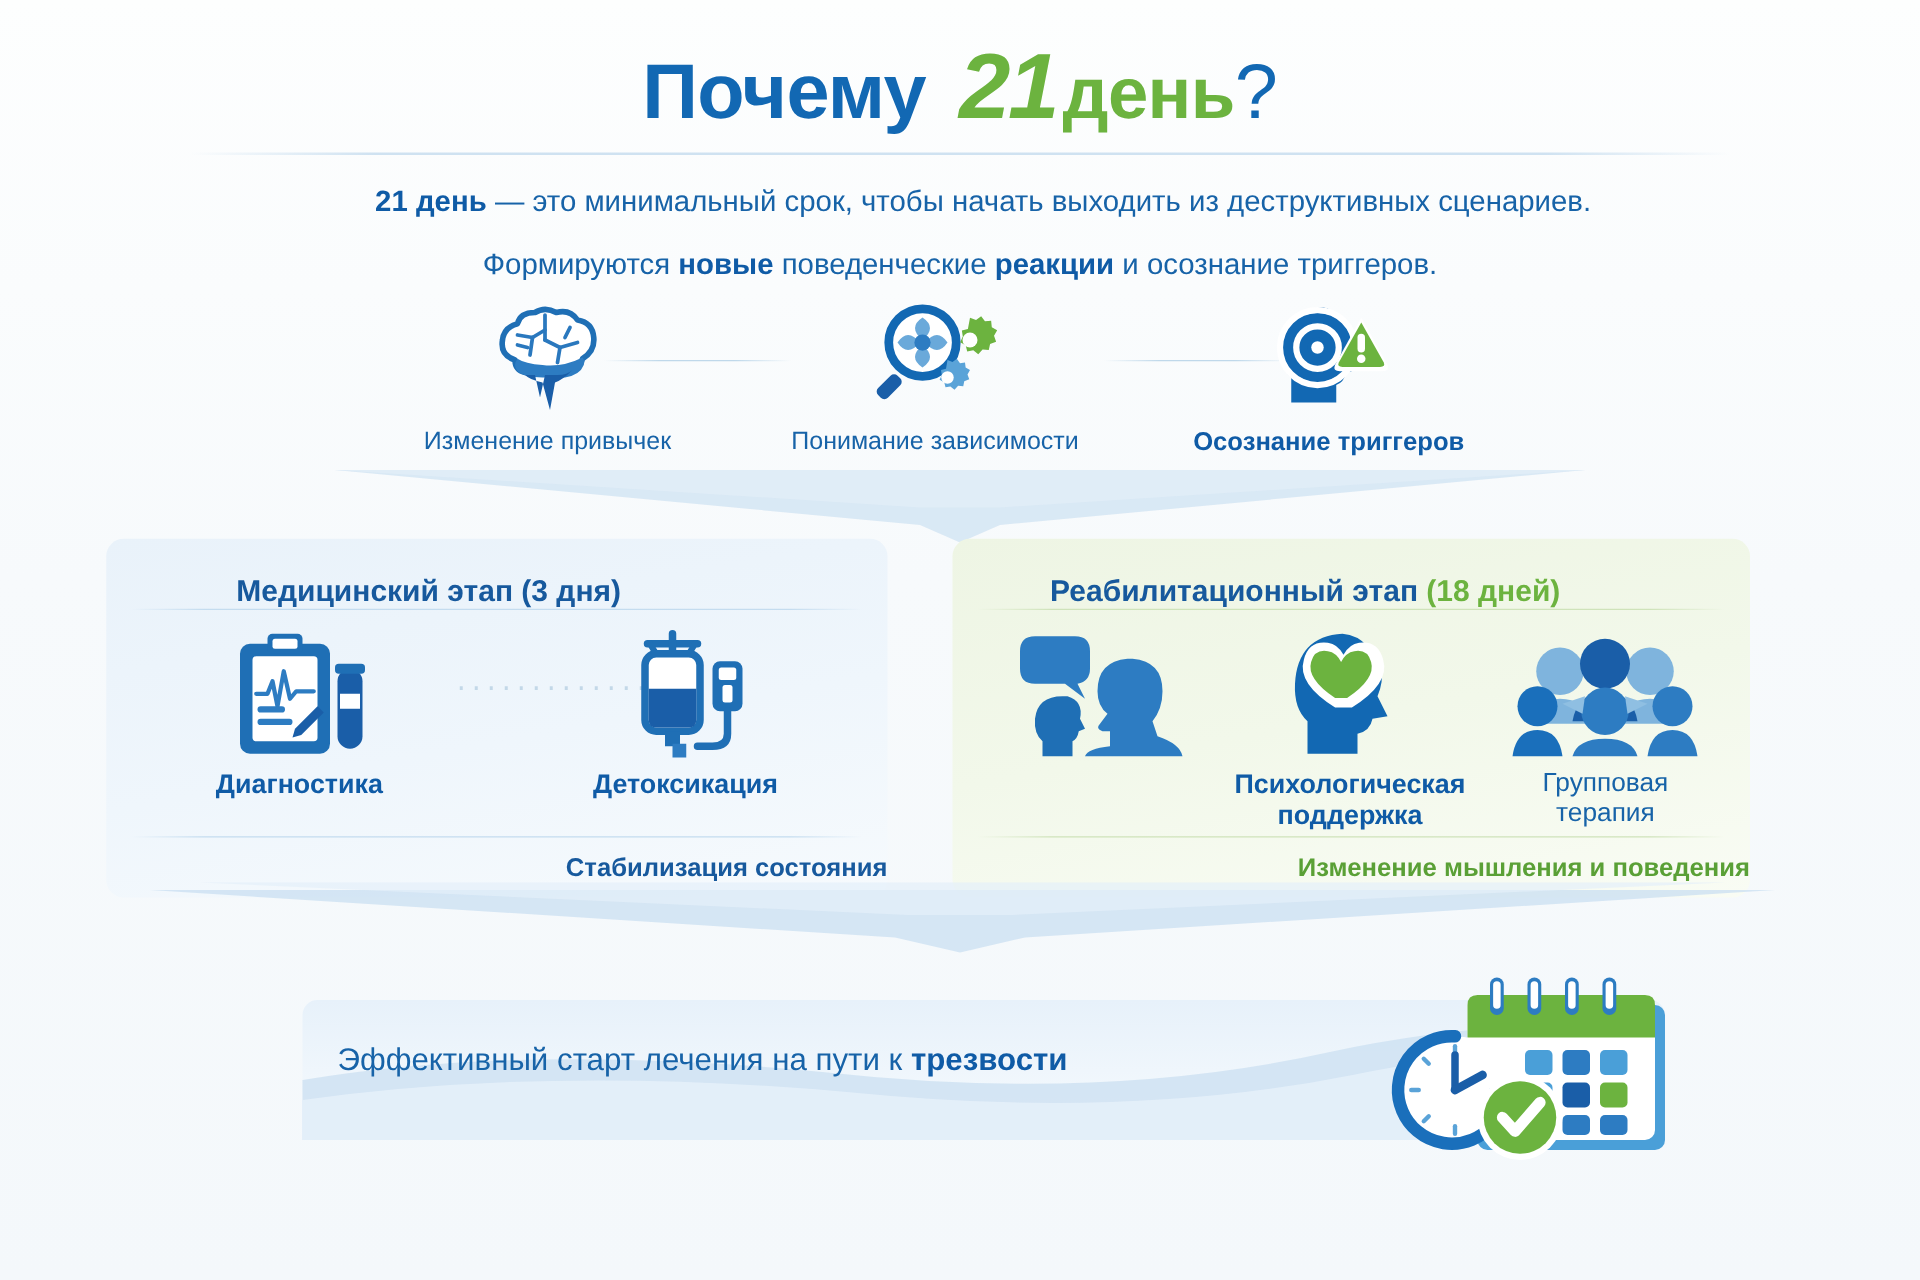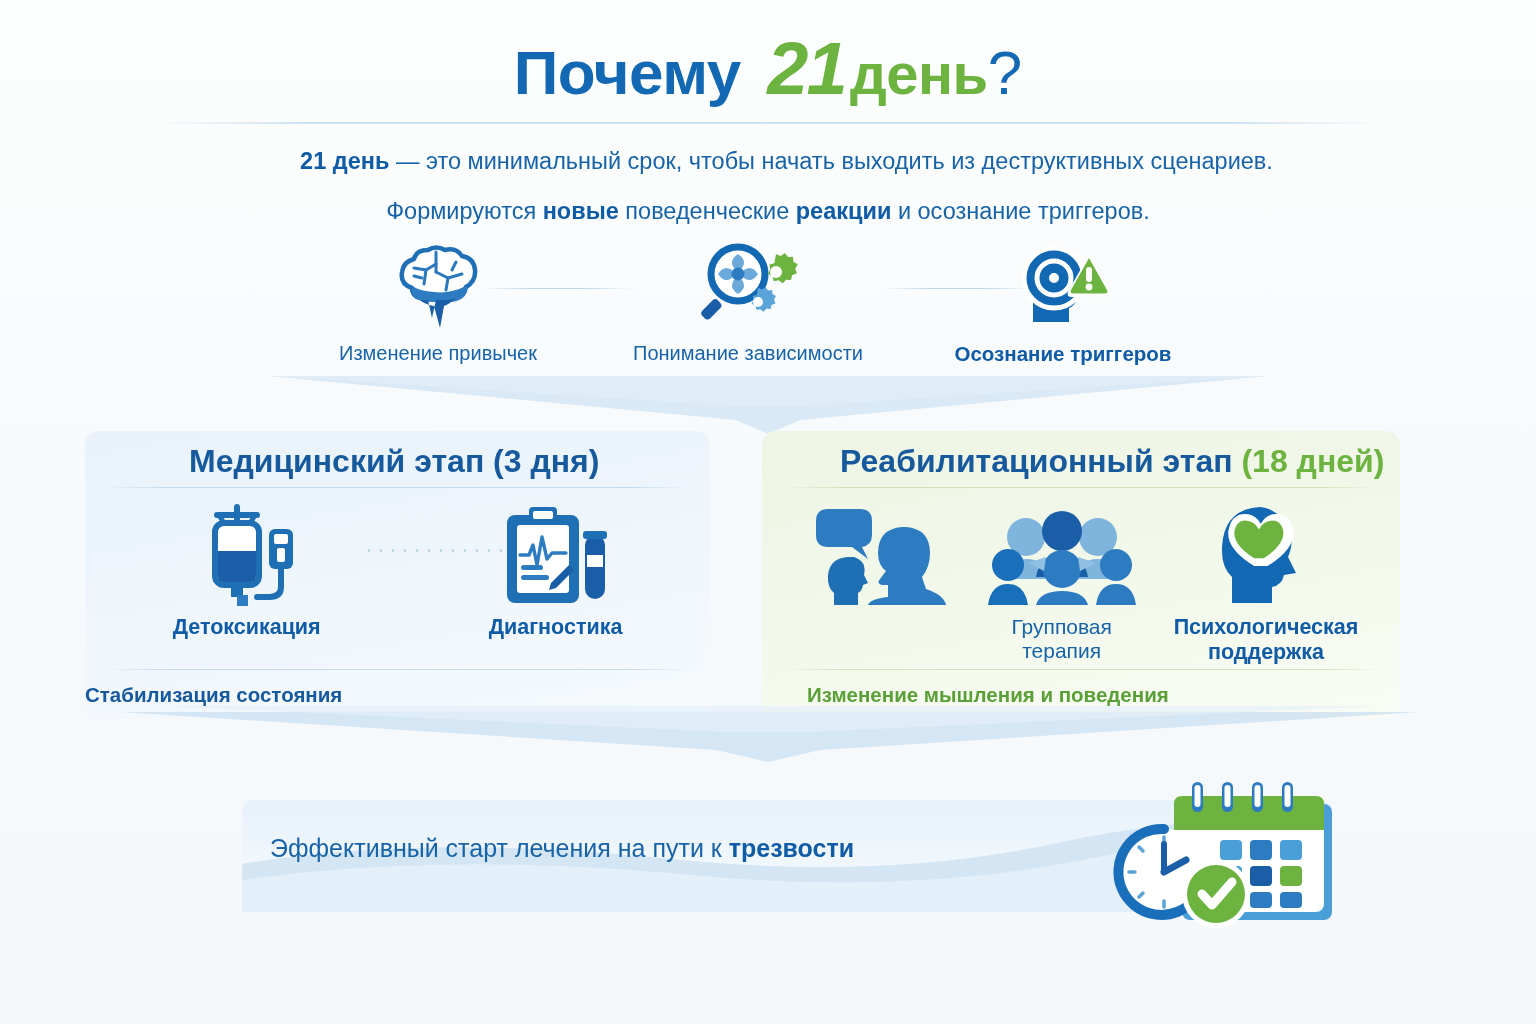--- a/index.html
+++ b/index.html
@@ -87,38 +87,38 @@
   }
   .card.left {
     left: 85px; width: 625px;
     background: linear-gradient(170deg, #e9f2fa 0%, #eff6fc 55%, #f6fafd 100%);
   }
   .card.right {
     left: 762px; width: 638px;
     background: linear-gradient(170deg, #eef5e4 0%, #f2f8ea 50%, #f9fcf4 100%);
   }
   .card-title {
-    position: absolute; top: 12px; left: 0; width: 100%;
-    text-align: center; font-size: 32px; font-weight: 700;
+    position: absolute; top: 29px; left: 0; width: 100%;
+    text-align: center; font-size: 24px; font-weight: 700;
     color: #17599d; white-space: nowrap;
   }
   .card.left .card-title { text-align: left; padding-left: 104px; }
   .card.right .card-title { text-align: left; padding-left: 78px; }
   .card-title .days-blue { color: #17599d; }
   .card-title .days-green { color: #6cb33f; font-weight: 700; }
   .card-rule {
     position: absolute; height: 1px; left: 20px; right: 20px;
   }
   .card.left .card-rule { background: linear-gradient(90deg, rgba(190,216,236,0) 0%, #c4dcef 10%, #c4dcef 90%, rgba(190,216,236,0) 100%); }
   .card.right .card-rule { background: linear-gradient(90deg, rgba(200,222,180,0) 0%, #cfe3ba 10%, #cfe3ba 90%, rgba(200,222,180,0) 100%); }
   .card-rule.top { top: 56px; }
   .card-rule.bot { top: 238px; }
   .card-foot {
     position: absolute; top: 252px; left: 0; width: 100%;
-    text-align: left; font-size: 20.5px; font-weight: 700; white-space: nowrap;
+    text-align: right; font-size: 20.5px; font-weight: 700; white-space: nowrap;
   }
   .card.left .card-foot { color: #17599d; }
   .card.right .card-foot { color: #5aa036; padding-left: 45px; }
 
   .items {
     position: absolute; top: 70px; left: 0; width: 100%;
     display: flex; justify-content: center; align-items: flex-start;
   }
   .item { text-align: center; }
   .item .art { height: 104px; display: flex; align-items: flex-end; justify-content: center; }
@@ -263,63 +263,63 @@
     <div class="card-title">
       <span class="days-blue">Медицинский этап</span>
       <span class="days-blue">(3 дня)</span>
     </div>
     <div class="card-rule top"></div>
     <div class="innerdots"></div>
 
     <div class="items">
       <div class="item">
         <div class="art">
+          <svg width="112" height="102" viewBox="0 0 112 102">
+
+            <rect x="8" y="12" width="72" height="88" rx="8" fill="#1f6fb5"></rect>
+            <rect x="18" y="22" width="52" height="68" rx="3" fill="#ffffff"></rect>
+            <rect x="30" y="4" width="28" height="16" rx="4" fill="#1f6fb5"></rect>
+            <rect x="34" y="8" width="20" height="8" rx="2" fill="#ffffff"></rect>
+
+            <polyline points="21,52 30,52 34,42 38,62 43,34 48,56 53,50 67,50" fill="none" stroke="#2d7cc2" stroke-width="3.4" stroke-linejoin="round" stroke-linecap="round"></polyline>
+            <rect x="22" y="62" width="22" height="5" rx="2.5" fill="#2d7cc2"></rect>
+            <rect x="22" y="72" width="28" height="5" rx="2.5" fill="#2d7cc2"></rect>
+
+            <path d="M52 80 L70 62 L75 67 L57 85 L50 87 Z" fill="#1a5ea8"></path>
+
+            <rect x="86" y="32" width="20" height="64" rx="10" fill="#1a5ea8"></rect>
+            <rect x="84" y="28" width="24" height="8" rx="3" fill="#1f6fb5"></rect>
+            <rect x="88" y="52" width="16" height="12" fill="#ffffff"></rect>
+          </svg>
+        </div>
+        <div class="lab bold">Диагностика</div>
+      </div>
+
+      <div class="item">
+        <div class="art">
           <svg width="104" height="102" viewBox="0 0 104 102">
 
             <path d="M22 12 L62 12" stroke="#1f6fb5" stroke-width="6" stroke-linecap="round"></path>
             <path d="M42 4 L42 18" stroke="#1f6fb5" stroke-width="6" stroke-linecap="round"></path>
             <path d="M24 12 L30 22 M60 12 L54 22" stroke="#1f6fb5" stroke-width="5" stroke-linecap="round"></path>
 
             <rect x="20" y="20" width="44" height="62" rx="9" fill="#ffffff" stroke="#1f6fb5" stroke-width="6"></rect>
             <path d="M23 48 L61 48 L61 73 Q61 79 55 79 L29 79 Q23 79 23 73 Z" fill="#1a5ea8"></path>
 
             <rect x="36" y="82" width="12" height="12" fill="#1f6fb5"></rect>
             <rect x="42" y="92" width="11" height="11" fill="#2d7cc2"></rect>
 
             <rect x="74" y="26" width="24" height="40" rx="6" fill="#1f6fb5"></rect>
             <rect x="79" y="31" width="14" height="10" rx="2" fill="#ffffff"></rect>
             <rect x="82" y="45" width="8" height="14" rx="2" fill="#ffffff"></rect>
             <path d="M86 66 L86 84 Q86 94 74 94 L62 94" stroke="#1f6fb5" stroke-width="6" fill="none" stroke-linecap="round"></path>
           </svg>
         </div>
         <div class="lab bold">Детоксикация</div>
       </div>
-
-      <div class="item">
-        <div class="art">
-          <svg width="112" height="102" viewBox="0 0 112 102">
-
-            <rect x="8" y="12" width="72" height="88" rx="8" fill="#1f6fb5"></rect>
-            <rect x="18" y="22" width="52" height="68" rx="3" fill="#ffffff"></rect>
-            <rect x="30" y="4" width="28" height="16" rx="4" fill="#1f6fb5"></rect>
-            <rect x="34" y="8" width="20" height="8" rx="2" fill="#ffffff"></rect>
-
-            <polyline points="21,52 30,52 34,42 38,62 43,34 48,56 53,50 67,50" fill="none" stroke="#2d7cc2" stroke-width="3.4" stroke-linejoin="round" stroke-linecap="round"></polyline>
-            <rect x="22" y="62" width="22" height="5" rx="2.5" fill="#2d7cc2"></rect>
-            <rect x="22" y="72" width="28" height="5" rx="2.5" fill="#2d7cc2"></rect>
-
-            <path d="M52 80 L70 62 L75 67 L57 85 L50 87 Z" fill="#1a5ea8"></path>
-
-            <rect x="86" y="32" width="20" height="64" rx="10" fill="#1a5ea8"></rect>
-            <rect x="84" y="28" width="24" height="8" rx="3" fill="#1f6fb5"></rect>
-            <rect x="88" y="52" width="16" height="12" fill="#ffffff"></rect>
-          </svg>
-        </div>
-        <div class="lab bold">Диагностика</div>
-      </div>
     </div>
 
     <div class="card-rule bot"></div>
     <div class="card-foot">Стабилизация состояния</div>
   </div>
 
   <div class="card right">
     <div class="card-title">
       <span class="days-blue">Реабилитационный этап</span>
       <span class="days-green">(18 дней)</span>
@@ -330,62 +330,62 @@
       <div class="item">
         <div class="art">
           <svg width="140" height="100" viewBox="0 0 140 100">
 
             <path d="M18 4 Q6 4 6 16 L6 30 Q6 42 18 42 L42 42 L58 54 L52 42 Q62 40 62 30 L62 16 Q62 4 50 4 Z" fill="#2d7cc2"></path>
 
             <path d="M40 52 Q20 52 18 70 Q17 82 24 88 L24 100 L48 100 L48 88 Q52 86 53 80 L58 78 L54 70 Q57 56 44 52 Z" fill="#1f6fb5"></path>
 
             <path d="M92 22 Q68 24 68 48 Q68 60 76 66 L70 74 Q66 78 72 80 L78 80 L78 92 Q60 94 58 100 L136 100 Q134 90 116 84 L112 72 Q120 62 120 48 Q120 24 96 22 Z" fill="#2d7cc2"></path>
           </svg>
-        </div>
-      </div>
-
-      <div class="item">
-        <div class="art">
-          <svg width="148" height="100" viewBox="0 0 148 100">
-
-            <circle cx="38" cy="32" r="19" fill="#7fb4dd"></circle>
-            <path d="M38 54 Q18 54 14 74 L62 74 Q58 54 38 54 Z" fill="#7fb4dd"></path>
-            <circle cx="110" cy="32" r="19" fill="#7fb4dd"></circle>
-            <path d="M110 54 Q90 54 86 74 L134 74 Q130 54 110 54 Z" fill="#7fb4dd"></path>
-            <circle cx="74" cy="26" r="20" fill="#1a5ea8"></circle>
-            <path d="M74 49 Q52 49 48 72 L100 72 Q96 49 74 49 Z" fill="#1a5ea8"></path>
-
-            <circle cx="20" cy="60" r="16" fill="#1a6fbb"></circle>
-            <path d="M20 79 Q3 79 0 100 L40 100 Q37 79 20 79 Z" fill="#1a6fbb"></path>
-            <circle cx="128" cy="60" r="16" fill="#2d7cc2"></circle>
-            <path d="M128 79 Q111 79 108 100 L148 100 Q145 79 128 79 Z" fill="#2d7cc2"></path>
-            <circle cx="74" cy="64" r="19" fill="#2d7cc2"></circle>
-            <path d="M74 86 Q52 86 48 100 L100 100 Q96 86 74 86 Z" fill="#2d7cc2"></path>
-
-            <path d="M40 58 L58 52 L56 66 Z" fill="#8fbfe2"></path>
-            <path d="M108 58 L90 52 L92 66 Z" fill="#8fbfe2"></path>
-          </svg>
-        </div>
-        <div class="lab">
-          <span>Групповая</span><br>
-          <span>терапия</span>
         </div>
       </div>
 
       <div class="item">
         <div class="art">
           <svg width="112" height="102" viewBox="0 0 112 102">
             <path d="M50 4 Q14 6 12 44 Q11 64 22 74 L22 100 L62 100 L62 84 Q72 82 74 72 L86 70 L78 54 Q88 30 70 14 Q62 5 50 4 Z" fill="#1268b3"></path>
             <path d="M48 74 Q16 54 22 34 Q26 18 42 20 Q50 21 55 30 Q60 21 68 20 Q84 18 88 34 Q94 54 62 74 Z" fill="#ffffff" transform="translate(-2,-8) scale(0.96)"></path>
             <path d="M48 66 Q24 50 28 36 Q31 25 42 27 Q49 28 53 36 Q57 28 64 27 Q75 25 78 36 Q82 50 58 66 Z" fill="#6cb33f" transform="translate(-2,-8) scale(0.96)"></path>
           </svg>
         </div>
         <div class="lab bold">
           <span>Психологическая</span><br>
           <span>поддержка</span>
+        </div>
+      </div>
+
+      <div class="item">
+        <div class="art">
+          <svg width="148" height="100" viewBox="0 0 148 100">
+
+            <circle cx="38" cy="32" r="19" fill="#7fb4dd"></circle>
+            <path d="M38 54 Q18 54 14 74 L62 74 Q58 54 38 54 Z" fill="#7fb4dd"></path>
+            <circle cx="110" cy="32" r="19" fill="#7fb4dd"></circle>
+            <path d="M110 54 Q90 54 86 74 L134 74 Q130 54 110 54 Z" fill="#7fb4dd"></path>
+            <circle cx="74" cy="26" r="20" fill="#1a5ea8"></circle>
+            <path d="M74 49 Q52 49 48 72 L100 72 Q96 49 74 49 Z" fill="#1a5ea8"></path>
+
+            <circle cx="20" cy="60" r="16" fill="#1a6fbb"></circle>
+            <path d="M20 79 Q3 79 0 100 L40 100 Q37 79 20 79 Z" fill="#1a6fbb"></path>
+            <circle cx="128" cy="60" r="16" fill="#2d7cc2"></circle>
+            <path d="M128 79 Q111 79 108 100 L148 100 Q145 79 128 79 Z" fill="#2d7cc2"></path>
+            <circle cx="74" cy="64" r="19" fill="#2d7cc2"></circle>
+            <path d="M74 86 Q52 86 48 100 L100 100 Q96 86 74 86 Z" fill="#2d7cc2"></path>
+
+            <path d="M40 58 L58 52 L56 66 Z" fill="#8fbfe2"></path>
+            <path d="M108 58 L90 52 L92 66 Z" fill="#8fbfe2"></path>
+          </svg>
+        </div>
+        <div class="lab">
+          <span>Групповая</span><br>
+          <span>терапия</span>
         </div>
       </div>
     </div>
 
     <div class="card-rule bot"></div>
     <div class="card-foot">Изменение мышления и поведения</div>
   </div>
 
   <div class="funnel f2">
     <svg width="1536" height="74" viewBox="0 0 1536 74" preserveAspectRatio="none">

